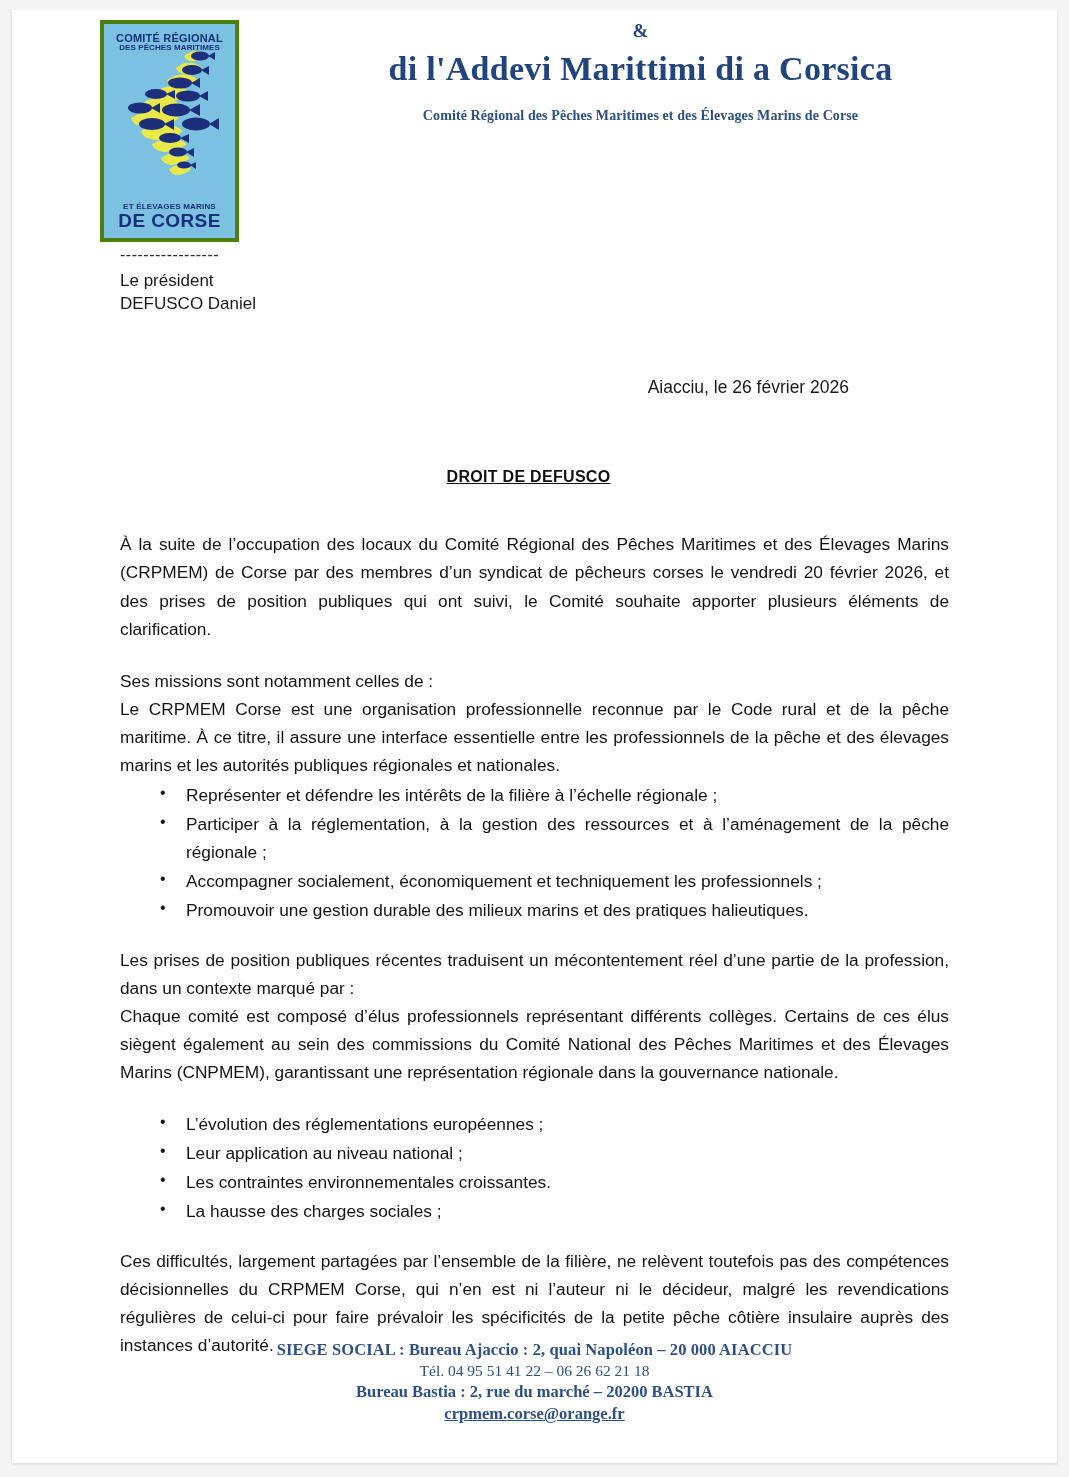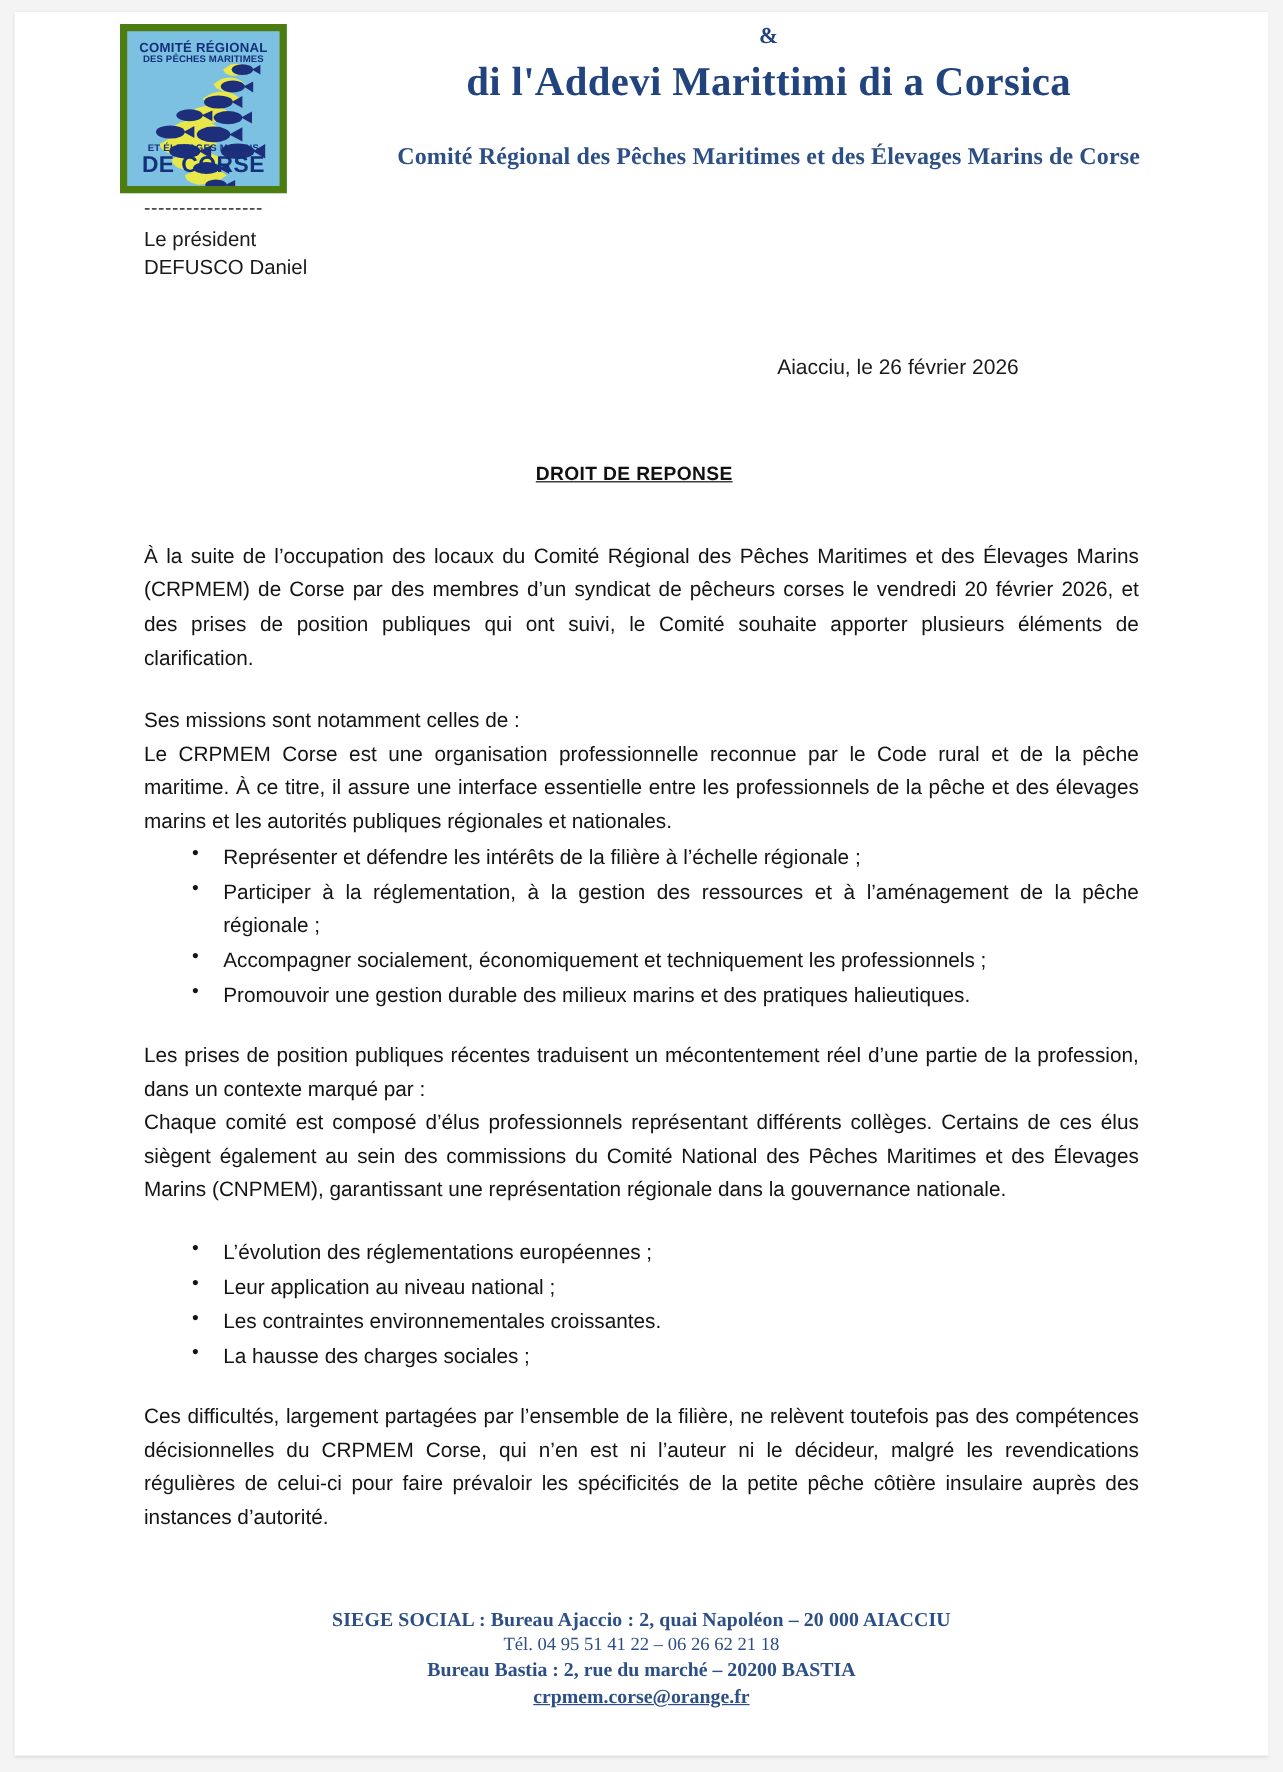--- a/index.html
+++ b/index.html
@@ -42,23 +42,23 @@
   }
   .logo-col {
     width: 240px;
     flex: 0 0 240px;
     padding-left: 88px;
     box-sizing: border-box;
   }
   .logo {
     position: relative;
     width: 139px;
-    height: 141px;
+    height: 222px;
     background: #7cc0e2;
-    border: 6px solid #4d7c0f;
+    border: 4px solid #4d7c0f;
     box-sizing: border-box;
     overflow: hidden;
   }
   .logo-top-text {
     position: absolute;
     top: 8px;
     left: 0;
     right: 0;
     text-align: center;
     color: #14307a;
@@ -106,22 +106,22 @@
     font-weight: bold;
     color: #22447e;
     font-size: 19px;
     line-height: 1.1;
     margin: 1px 0 1px 0;
   }
   .sub-title {
     font-family: "Liberation Serif", serif;
     font-weight: bold;
     color: #2c4f85;
-    font-size: 20px;
-    margin-top: 32px;
+    font-size: 14px;
+    margin-top: 20px;
     letter-spacing: 0.1px;
   }
 
   
   .president {
     margin-top: 2px;
     padding-left: 108px;
     font-size: 17px;
     color: #1a1a1a;
     line-height: 1.35;
@@ -286,21 +286,21 @@
 
     <div class="president">
       <div class="dashes">-----------------</div>
       <div>Le président</div>
       <div>DEFUSCO Daniel</div>
     </div>
 
     <div class="date-line">Aiacciu, le 26 février 2026</div>
 
     <div class="doc-title">
-      <span>DROIT DE REPONSE</span>
+      <span>DROIT DE DEFUSCO</span>
     </div>
 
     <div class="body-wrap">
 
       <p class="para">À la suite de l’occupation des locaux du Comité Régional des Pêches Maritimes et des Élevages Marins (CRPMEM) de Corse par des membres d’un syndicat de pêcheurs corses le vendredi 20 février 2026, et des prises de position publiques qui ont suivi, le Comité souhaite apporter plusieurs éléments de clarification.</p>
 
       <p class="para tight">Ses missions sont notamment celles de :</p>
       <p class="para tight">Le CRPMEM Corse est une organisation professionnelle reconnue par le Code rural et de la pêche maritime. À ce titre, il assure une interface essentielle entre les professionnels de la pêche et des élevages marins et les autorités publiques régionales et nationales.</p>
 
       <ul class="bullets">

